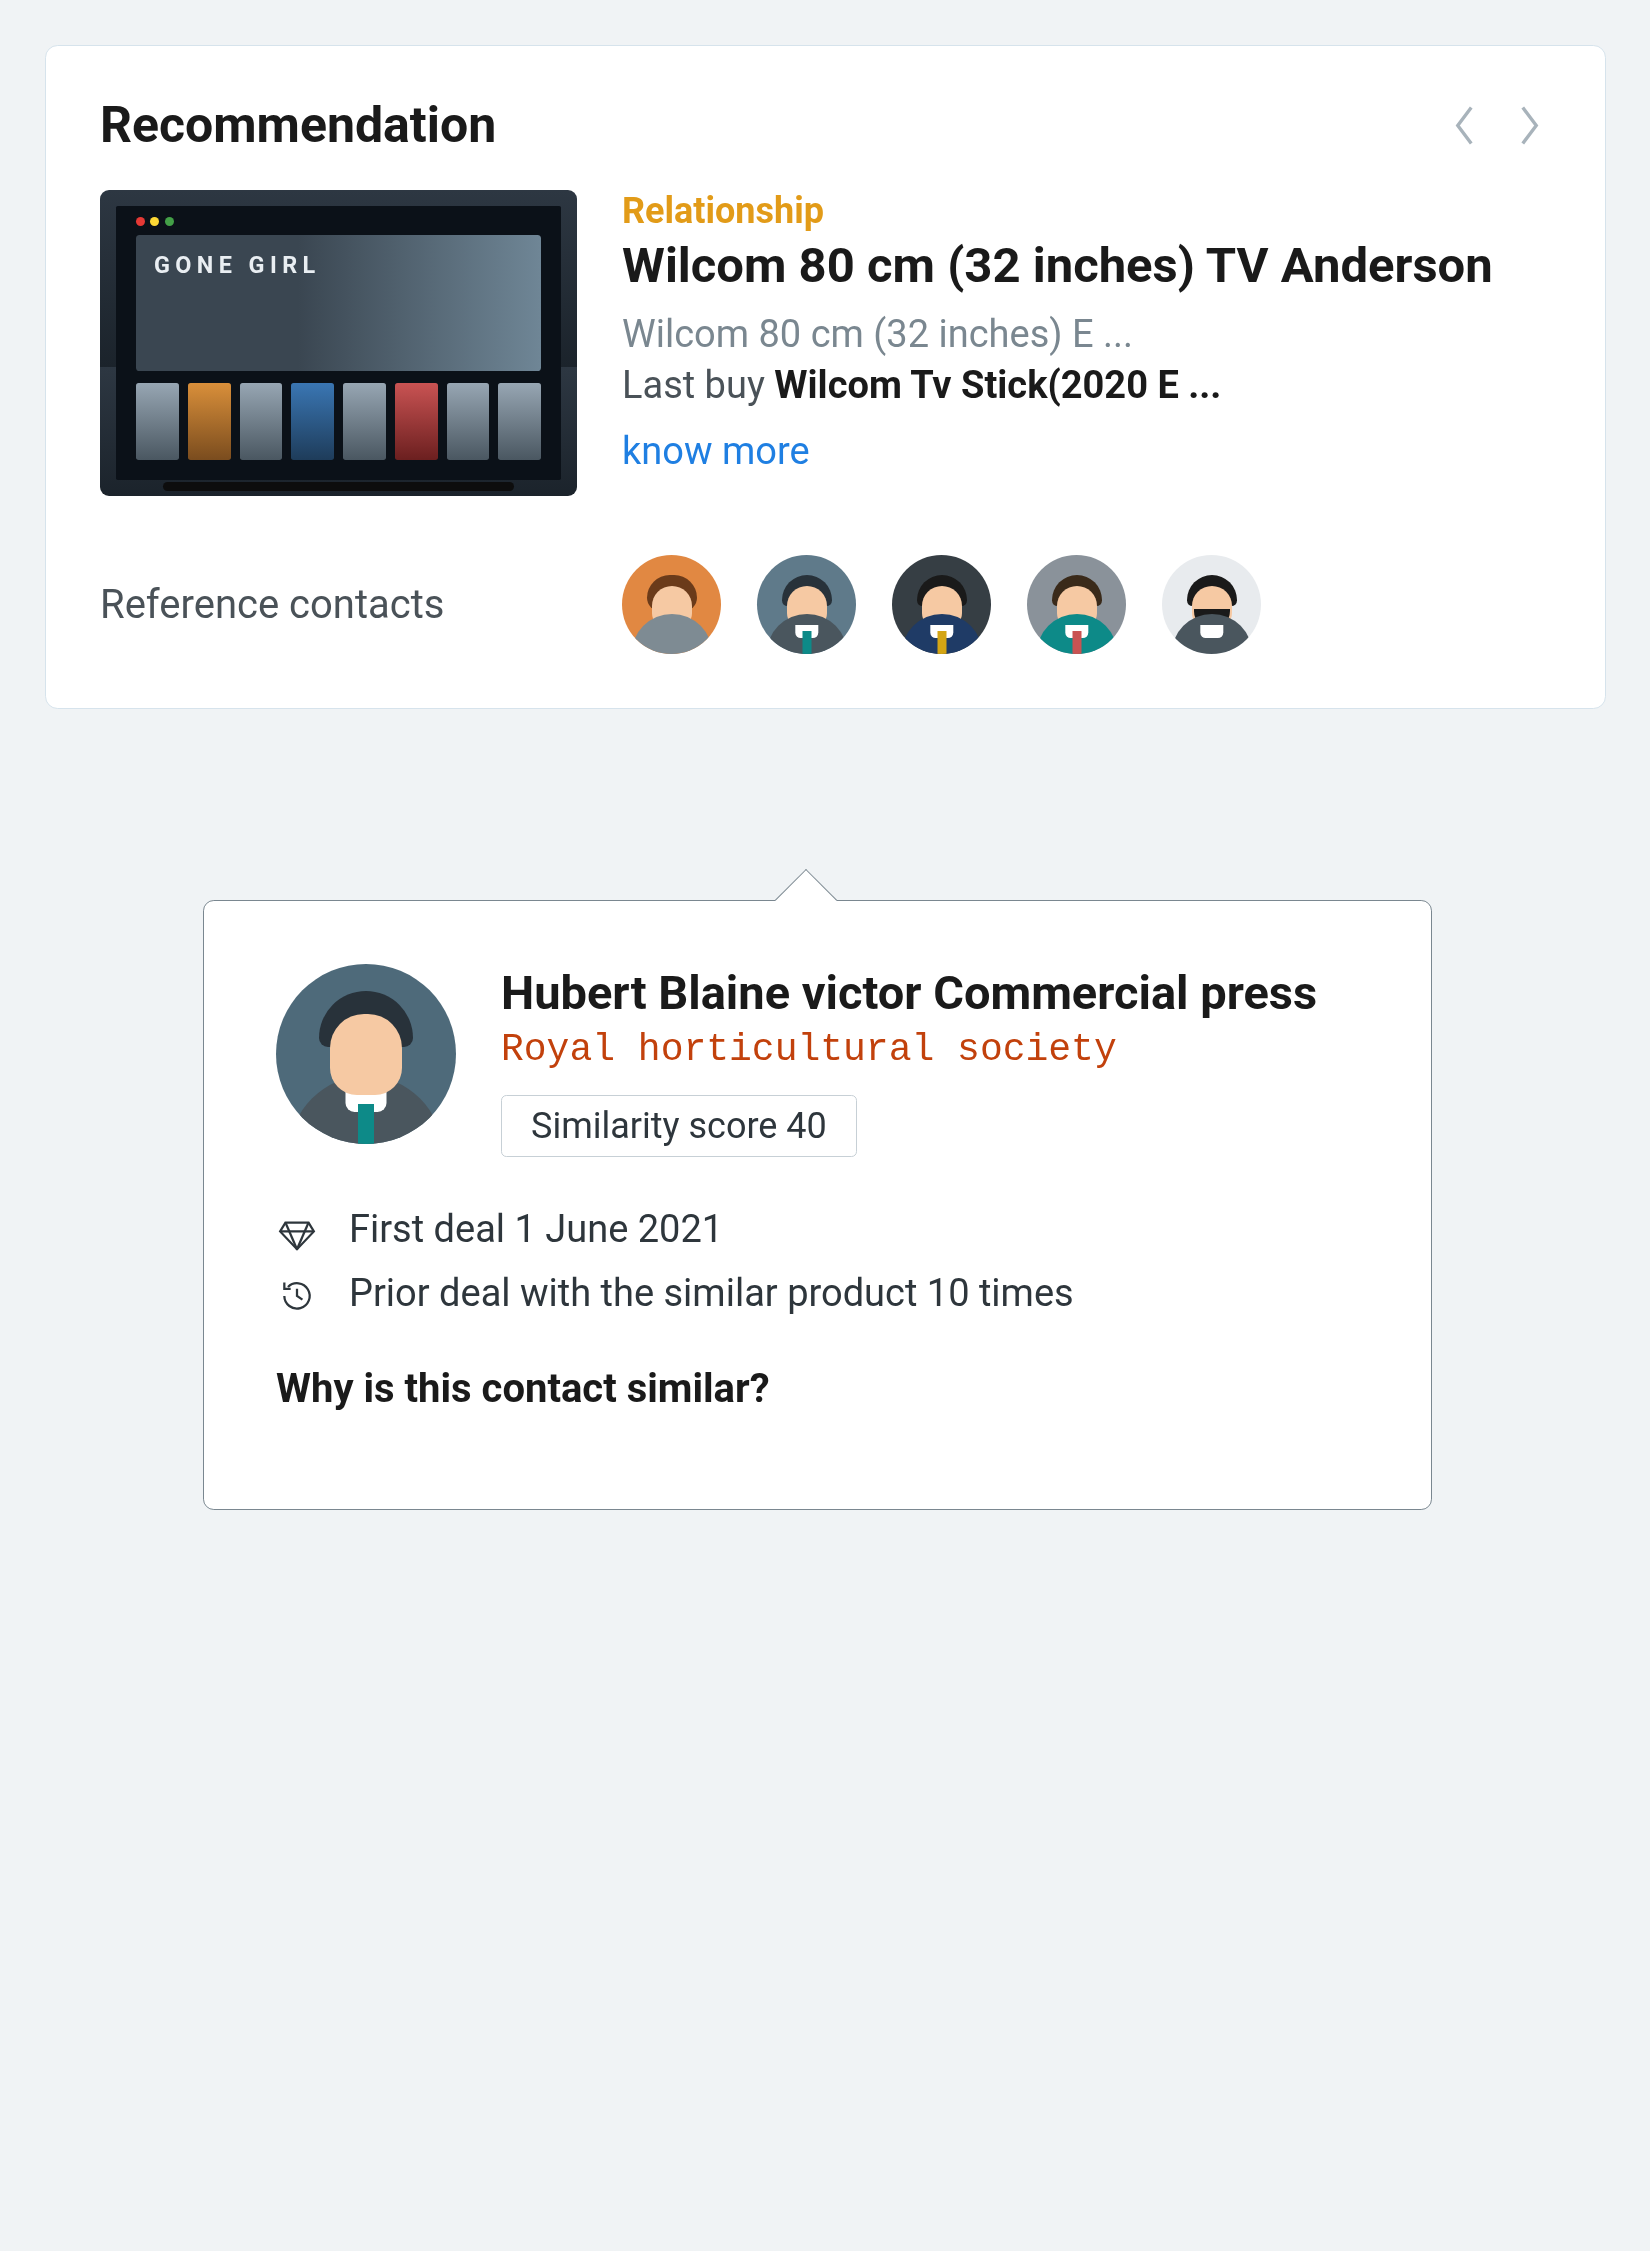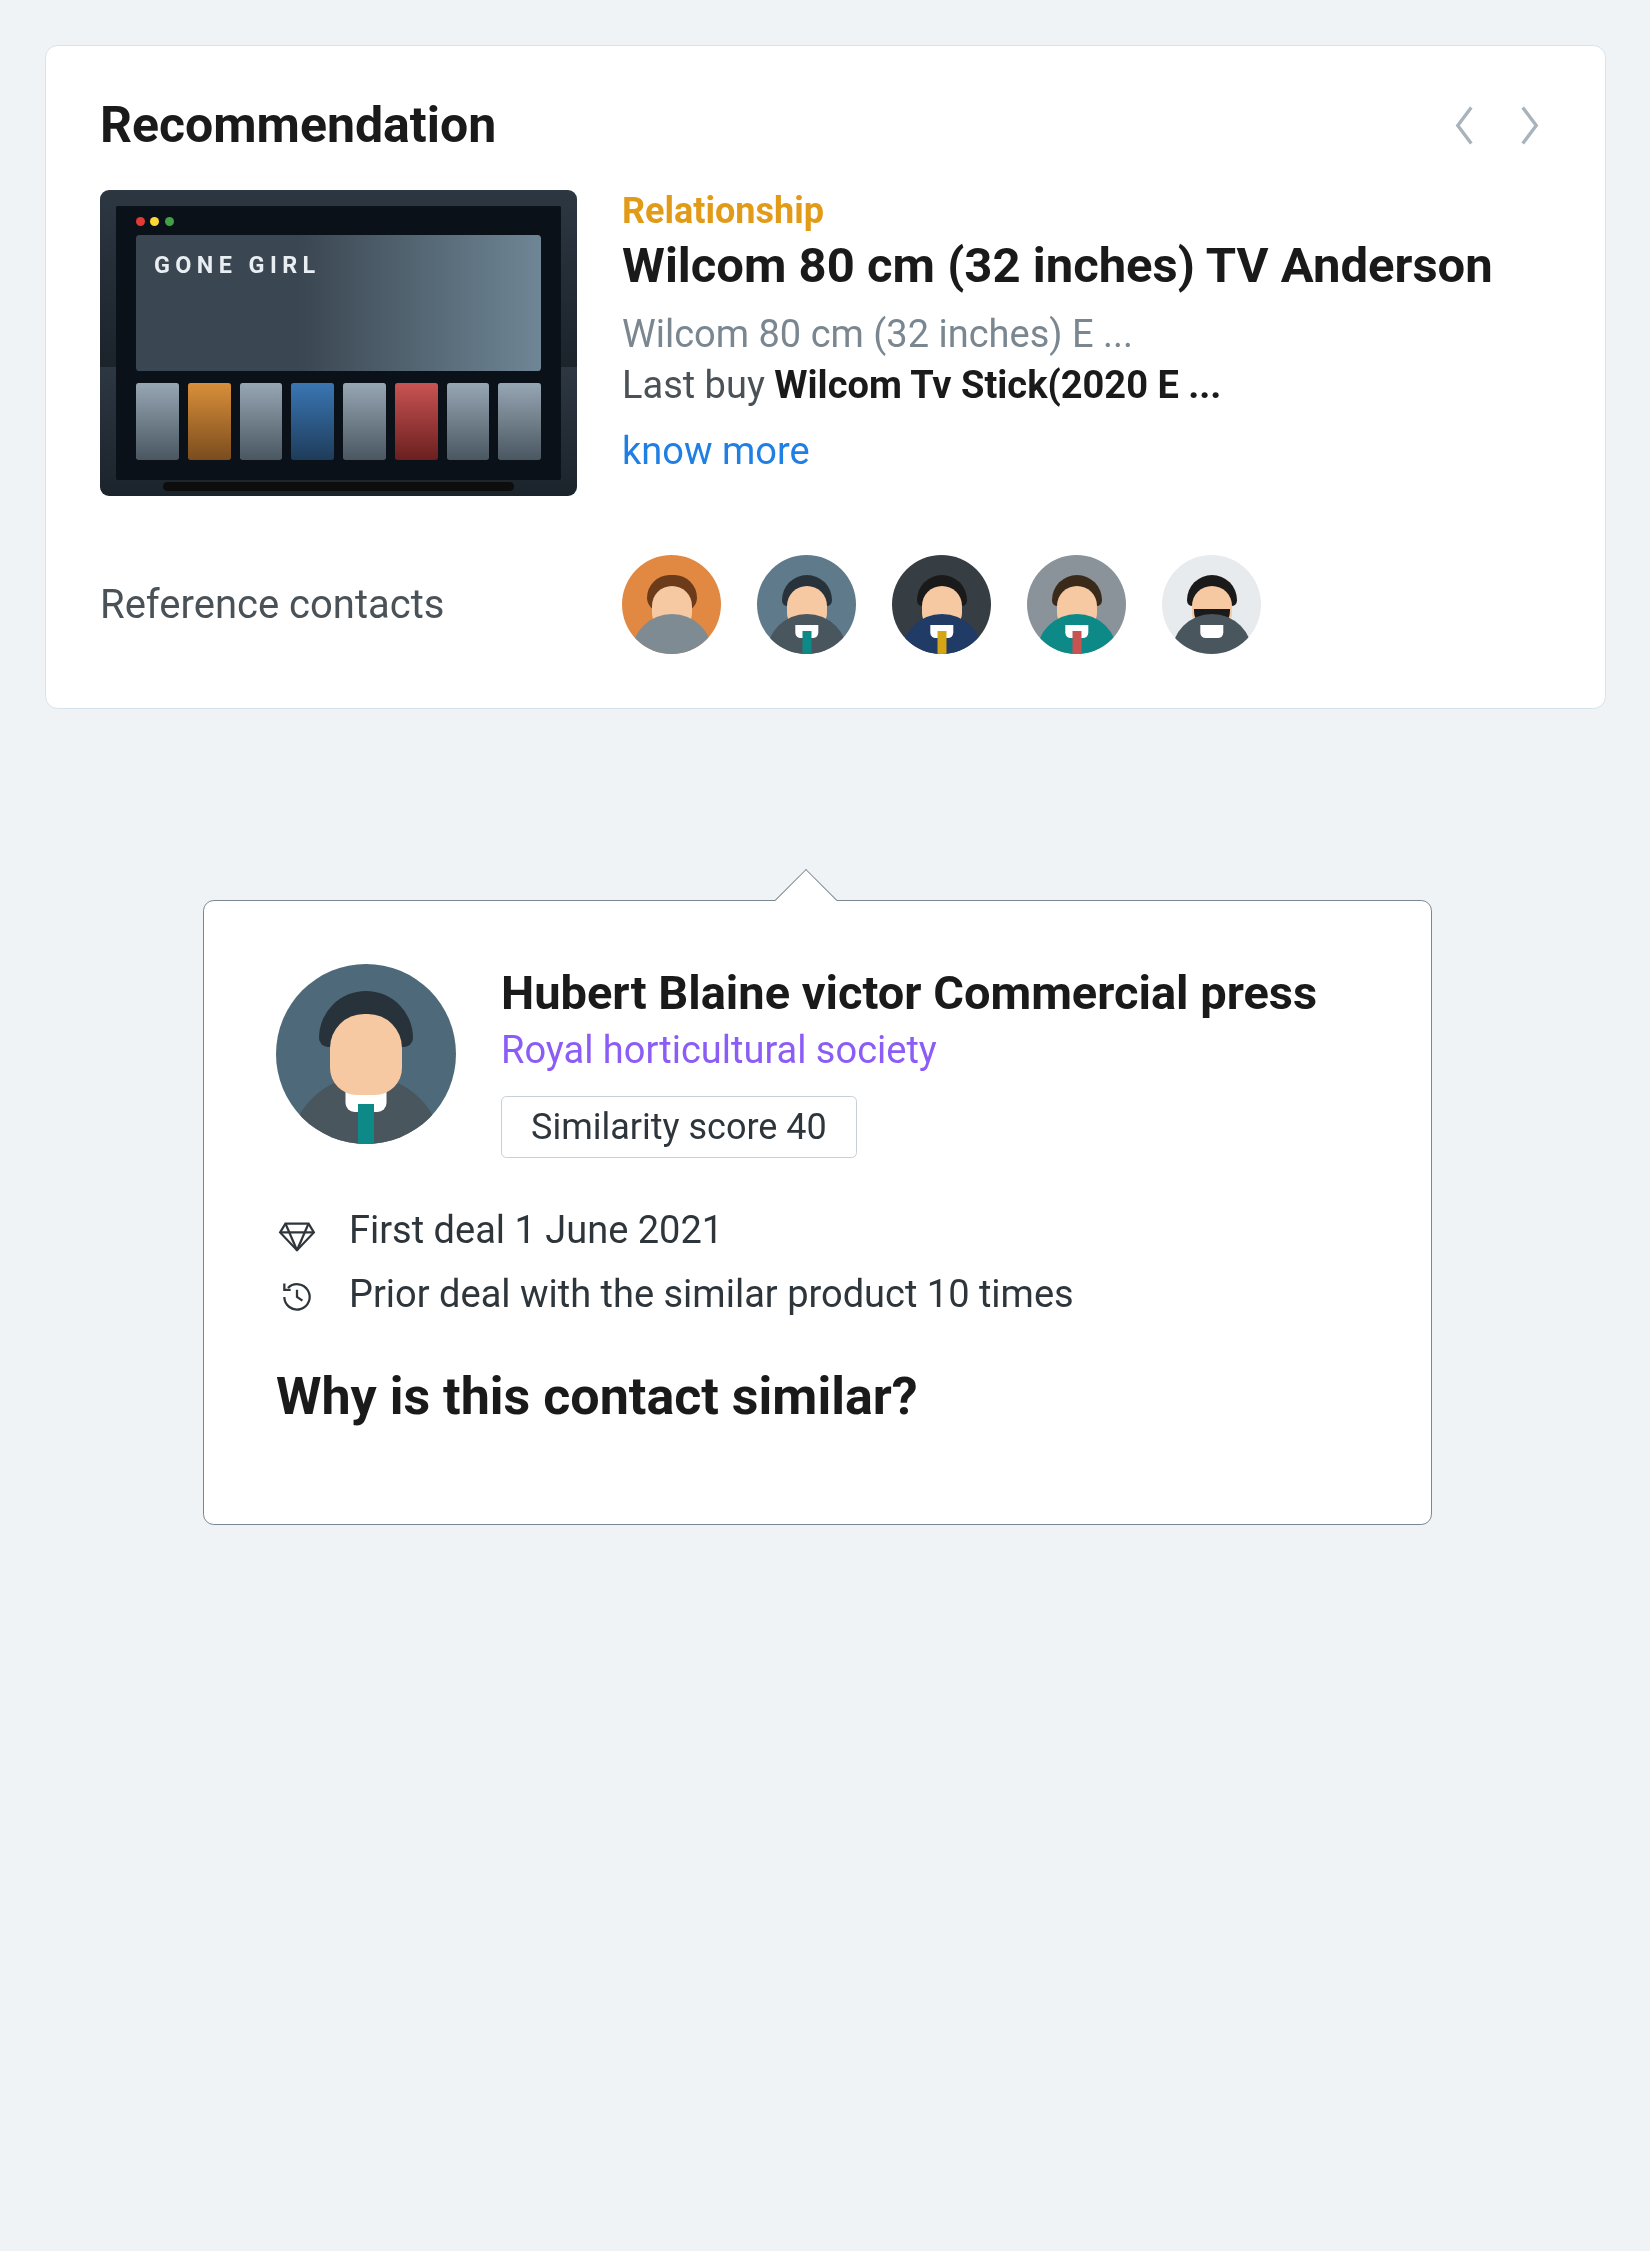--- a/index.html
+++ b/index.html
@@ -190,40 +190,40 @@
   .pa-face{position:absolute;left:50%;top:50px;transform:translateX(-50%);width:72px;height:81px;background:#f6c9a3;border-radius:34px 34px 27px 27px;}
   .pa-hair{position:absolute;left:50%;top:27px;transform:translateX(-50%);width:94px;height:56px;background:#28323a;border-radius:47px 47px 9px 9px;}
   .pa-body{position:absolute;left:50%;bottom:-9px;transform:translateX(-50%);width:153px;height:77px;background:#4a565e;border-radius:77px 77px 0 0;}
   .pa-collar{position:absolute;left:50%;bottom:32px;transform:translateX(-50%);width:41px;height:21.6px;background:#fff;border-radius:0 0 9px 9px;}
   .pa-tie{position:absolute;left:50%;bottom:0;transform:translateX(-50%);width:16px;height:40px;background:#0d8a88;}
 
   .pop-name{
     font-size:47px; font-weight:700; line-height:1.25; color:#1a1a1a;
   }
   .pop-company{
-    font-size:38px; color:#8b5cf6; margin-top:5.4px;
+    font-size:38px; color:#c2410c; margin-top:5.4px;font-family:Liberation Mono, monospace;
   }
   .score-badge{
     display:inline-block;
     border:1.8px solid #c7d0d6;
     border-radius:5.4px;
     font-size:36px;
     padding:9px 29px;
     color:#2e363c;
     margin-top:23.4px;
   }
   .fact-list{ margin-top:50px; }
   .fact{
     display:flex; gap:32px; align-items:flex-end;
     font-size:38px; color:#2e363c;
     margin-bottom:20px;
   }
   .fact-icon{ width:41px; display:flex; justify-content:center; }
   .why-title{
-    font-size:52px; font-weight:700; color:#1a1a1a;
+    font-size:40px; font-weight:700; color:#1a1a1a;
     margin-top:50px; margin-bottom:25px;
   }
   .why-list{ list-style:none; }
   .why-list li{
     font-size:38px; color:#2e363c;
     padding-left:58px; position:relative;
     margin-bottom:23.4px;
   }
   .why-list li::before{
     content:""; position:absolute; left:16px; top:18px;

